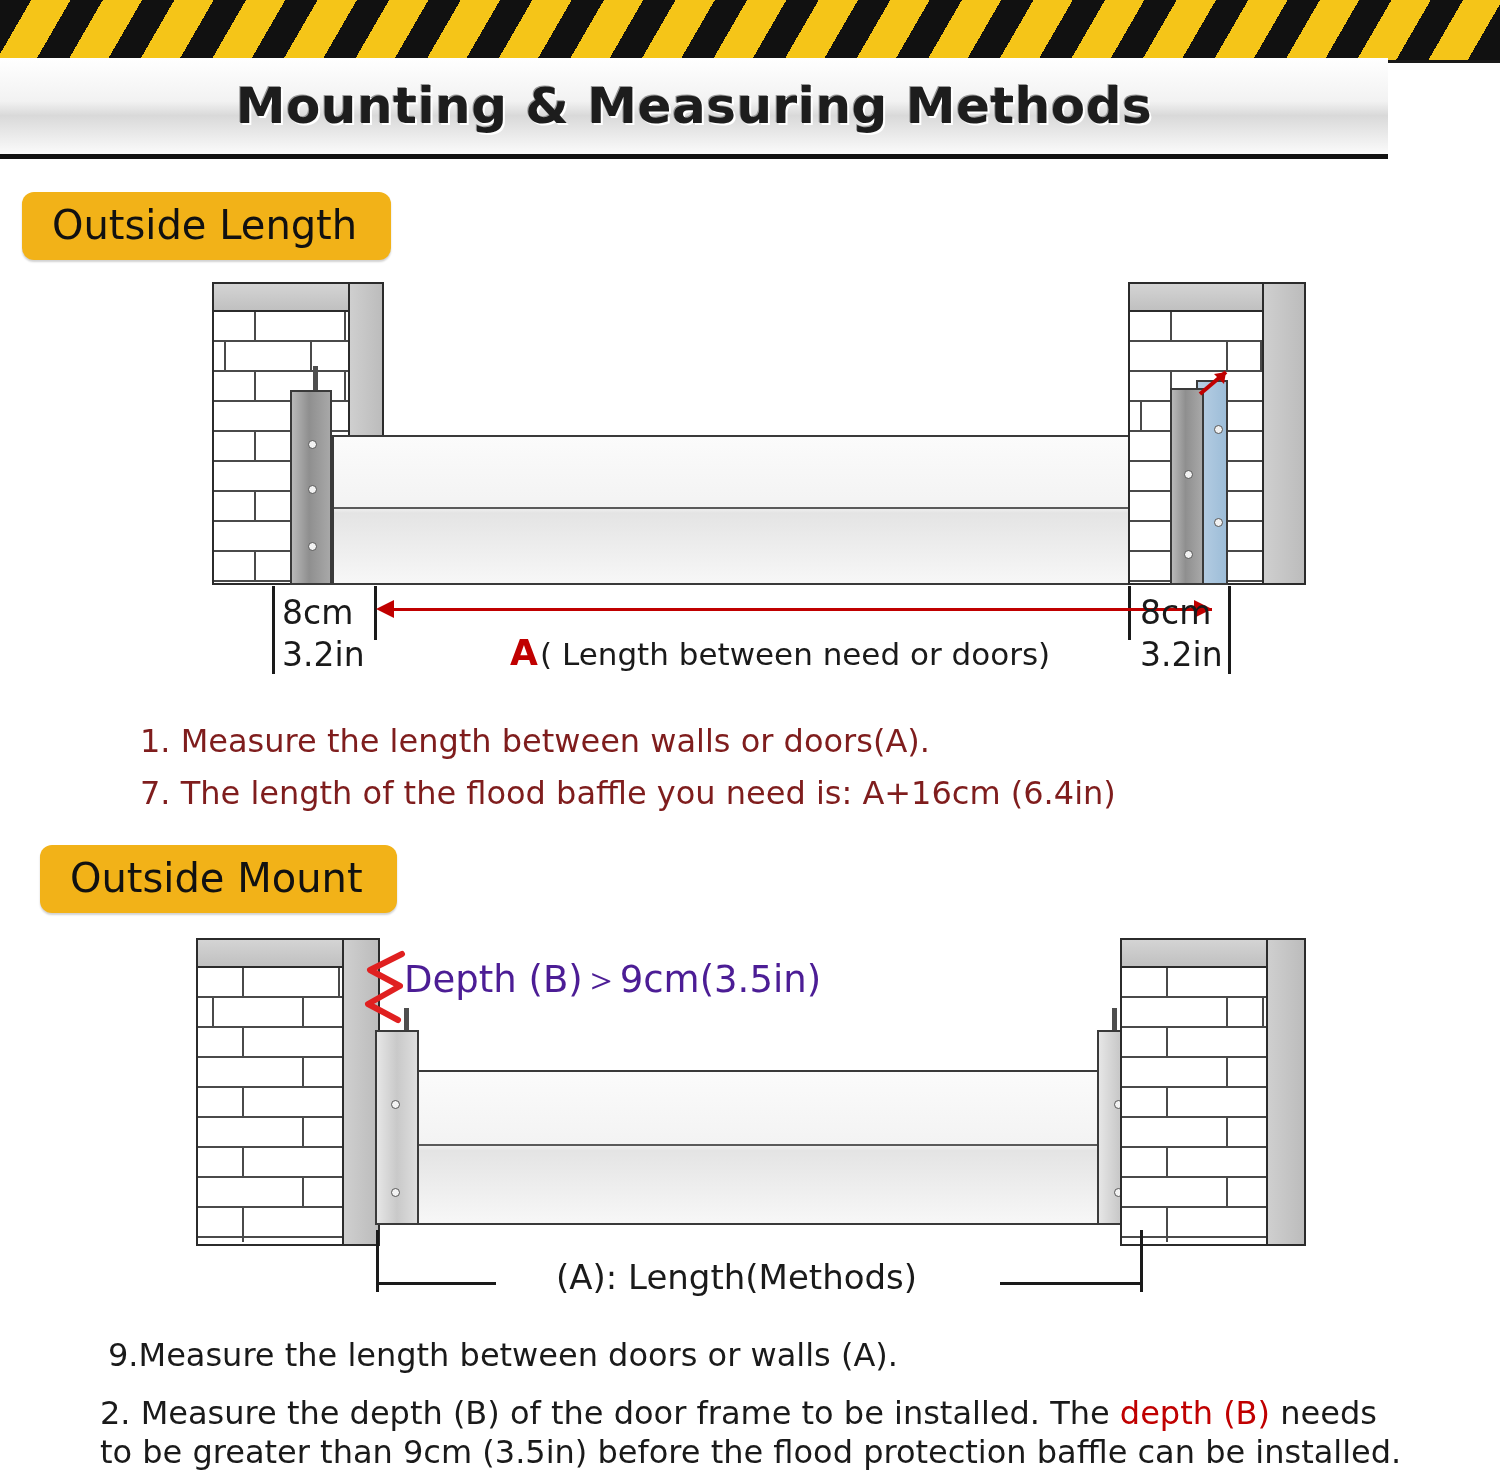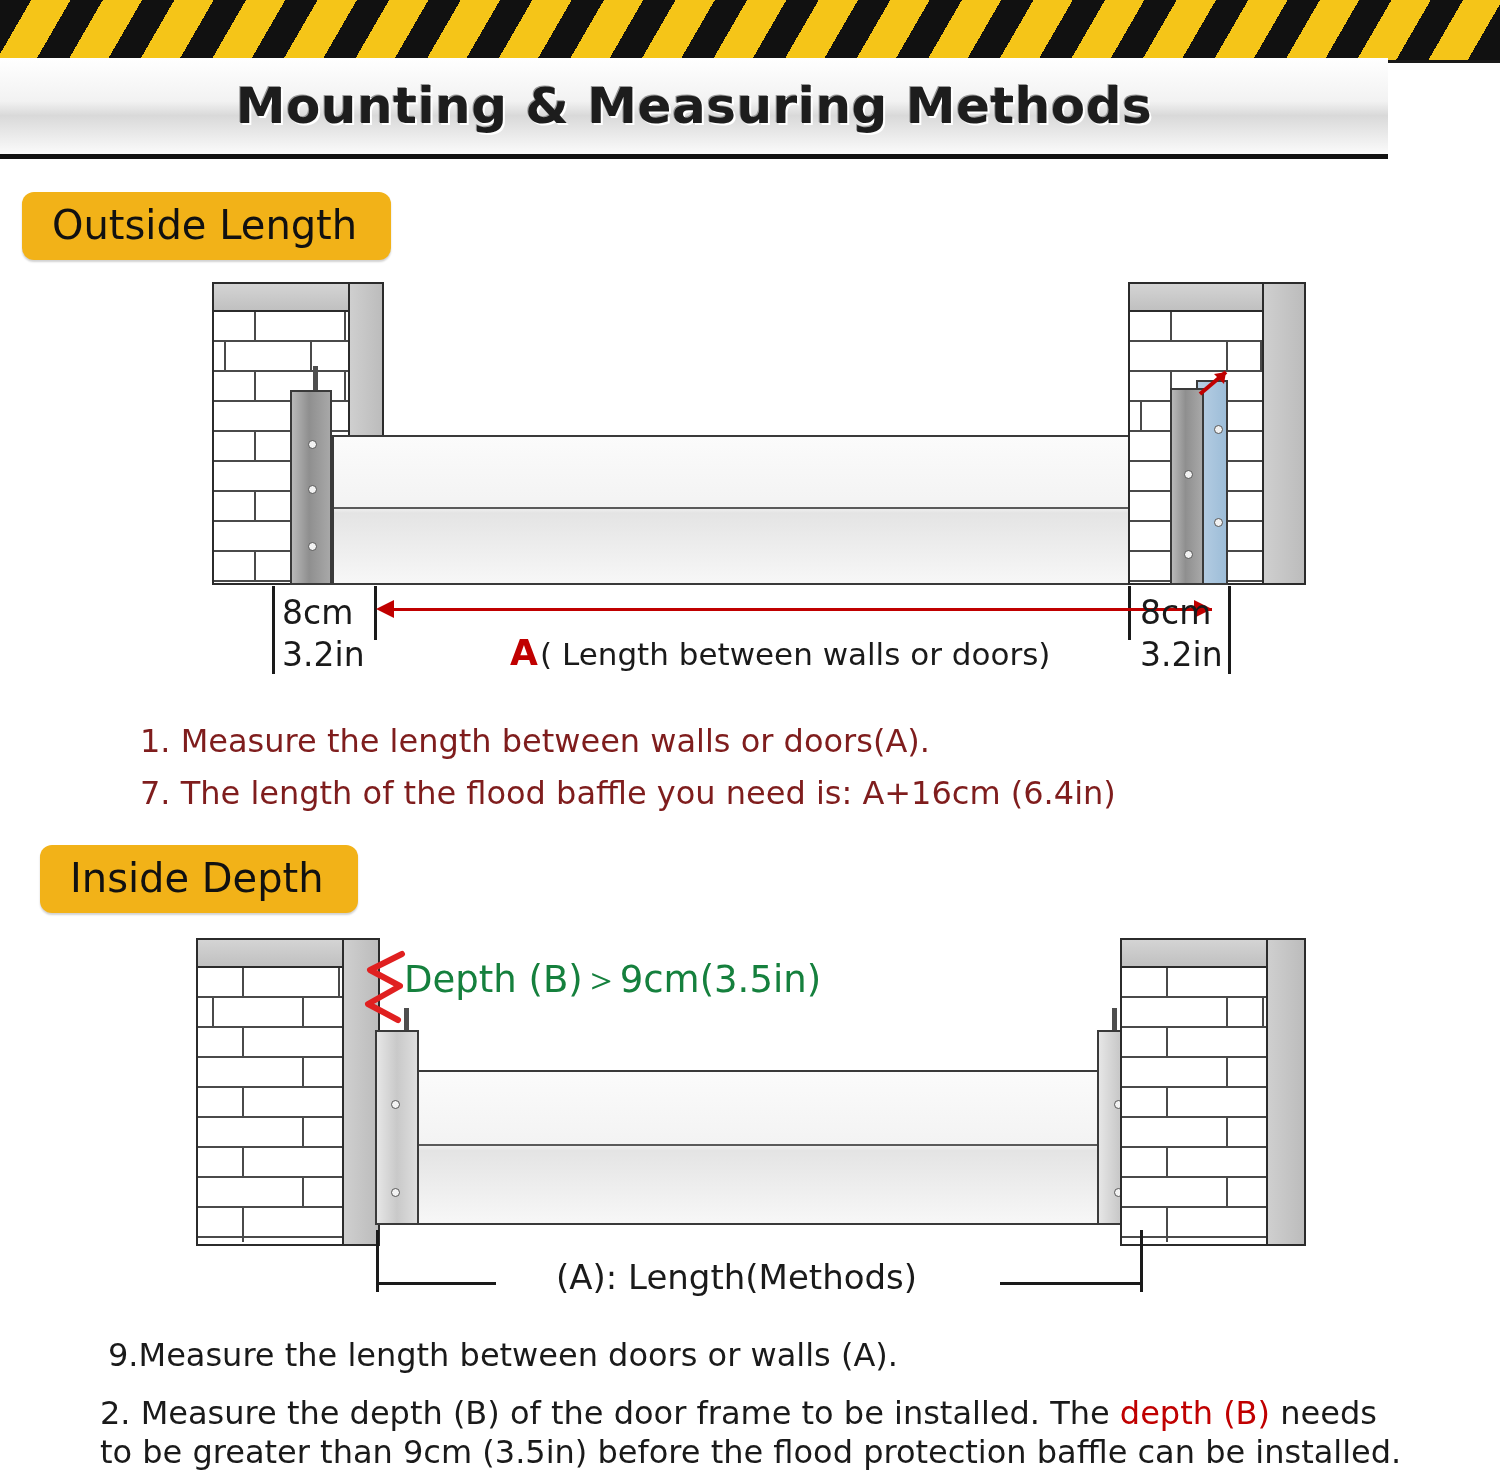--- a/index.html
+++ b/index.html
@@ -179,21 +179,21 @@
   }
   .body-text {
     position: absolute;
     font-size: 32px;
     color: #7f1d1d;
     white-space: nowrap;
   }
   .depth-note {
     position: absolute;
     font-size: 37px;
-    color: #15803d;
+    color: #4c1d95;
     white-space: nowrap;
   }
   .red-zig {
     position: absolute;
   }
   .para {
     position: absolute;
     font-size: 32px;
     color: #1a1a1a;
     line-height: 1.28;
@@ -277,26 +277,26 @@
   <div class="dim-line" style="left:392px; top:338px; width:820px;"></div>
   <div class="arrow-l" style="left:376px; top:330px;"></div>
   <div class="arrow-r" style="left:1194px; top:330px;"></div>
 </div>
 
 <div class="label" style="left:282px; top:593px;">8cm</div>
 <div class="label" style="left:282px; top:635px;">3.2in</div>
 <div class="label" style="left:1140px; top:593px;">8cm</div>
 <div class="label" style="left:1140px; top:635px;">3.2in</div>
 <div class="label label-red" style="left:510px; top:632px; font-size:36px;">A</div>
-<div class="caption" style="left:540px; top:636px;">( Length between walls or doors)</div>
+<div class="caption" style="left:540px; top:636px;">( Length between need or doors)</div>
 
 <div class="body-text" style="left:140px; top:722px;">1. Measure the length between walls or doors(A).</div>
 <div class="body-text" style="left:140px; top:774px;">7. The length of the flood baffle you need is: A+16cm (6.4in)</div>
 
-<div class="pill" id="pill-inside">Inside Depth</div>
+<div class="pill" id="pill-inside">Outside Mount</div>
 
 <div class="diagram" id="inside-diagram" style="left:0; top:930px; width:1500px; height:330px;">
 
   <div class="pillar-top" style="left:196px; top:8px; width:180px; height:34px;"></div>
   <div class="pillar" style="left:196px; top:36px; width:180px; height:280px;">
     <div class="mortar-v" style="left:44px; top:0; height:28px;"></div>
     <div class="mortar-v" style="left:104px; top:30px; height:28px;"></div>
     <div class="mortar-v" style="left:44px; top:60px; height:28px;"></div>
     <div class="mortar-v" style="left:104px; top:90px; height:28px;"></div>
     <div class="mortar-v" style="left:44px; top:120px; height:28px;"></div>

